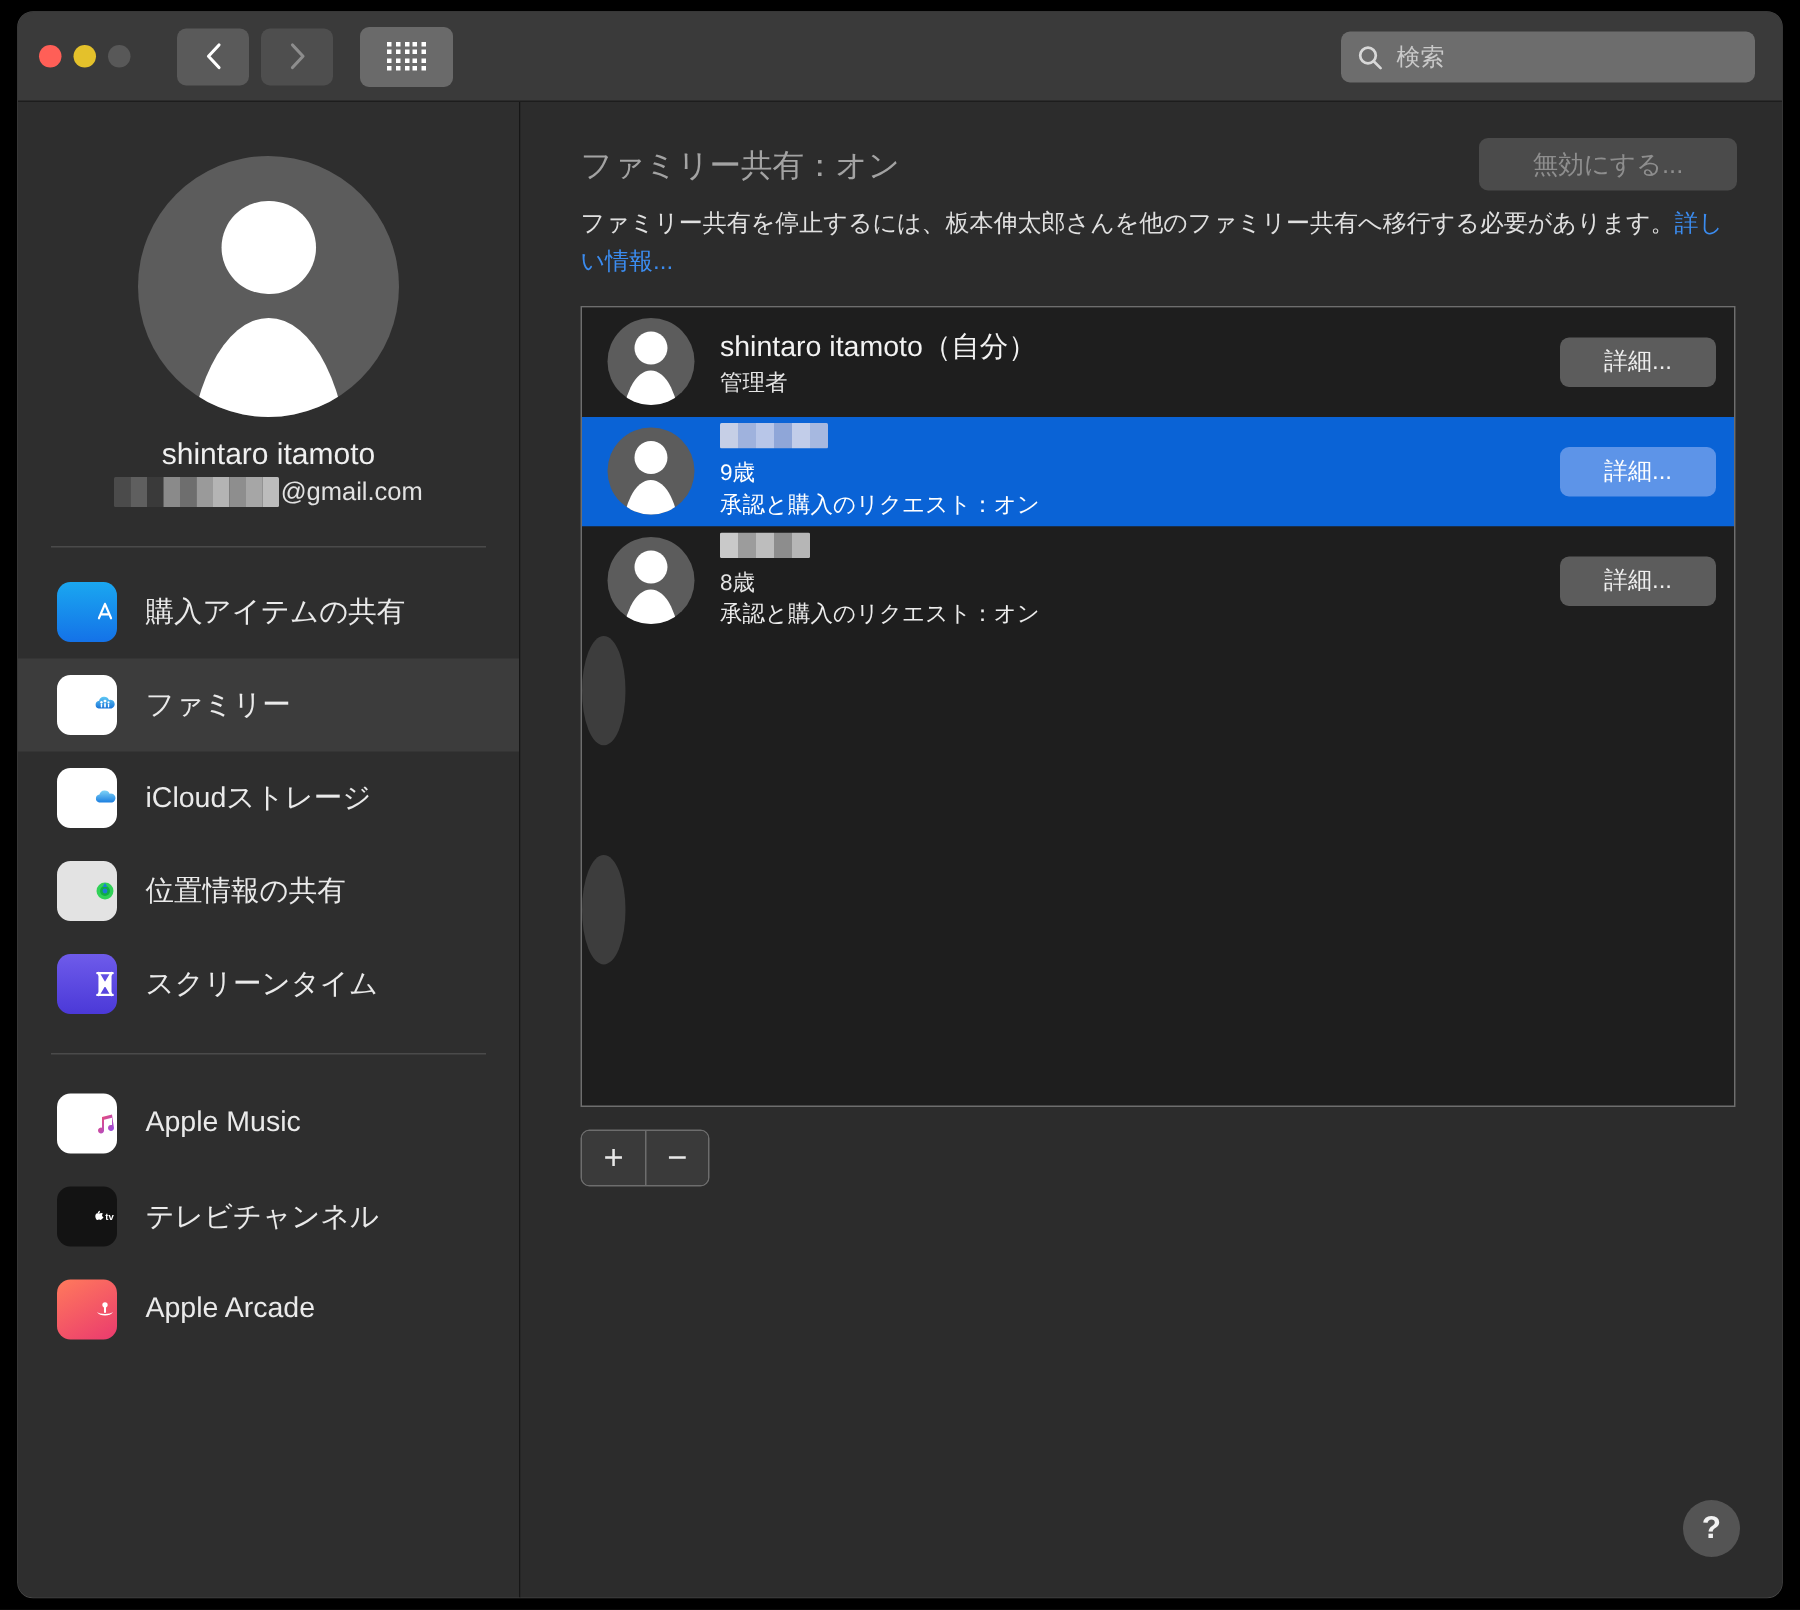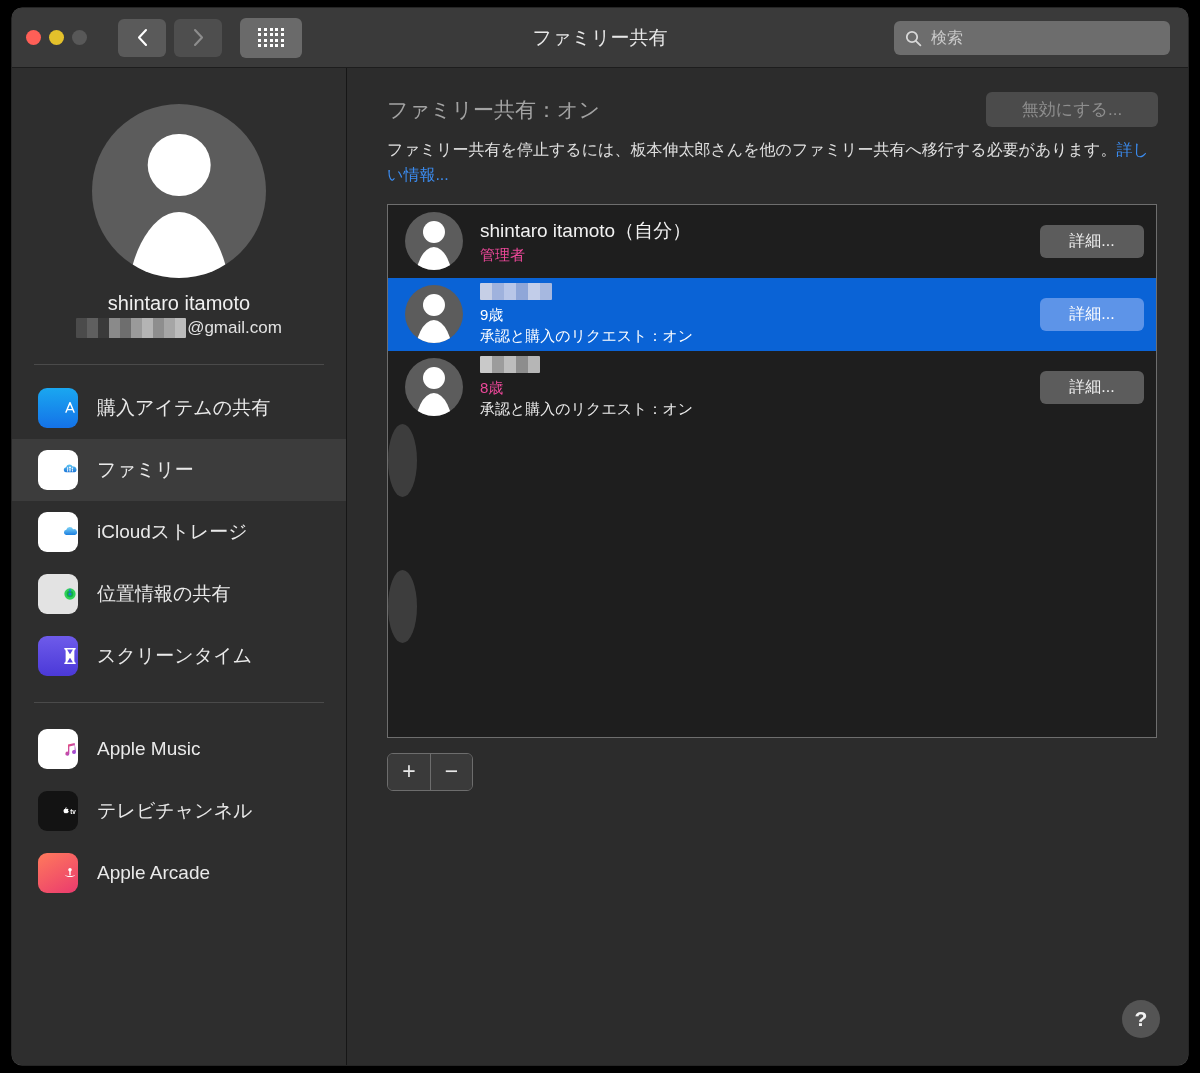--- a/index.html
+++ b/index.html
@@ -221,21 +221,21 @@
   }
   .avatar-sm .body-shape {
     position: absolute; left: 50%; top: 60%;
     transform: translateX(-50%);
     width: 66%; height: 66%;
     background: #fff;
     border-radius: 50% 50% 0 0 / 100% 100% 0 0;
   }
   .mrow-text { margin-left: 17px; flex: 1; }
   .mrow-name { font-size: 19px; color: #f2f2f2; }
-  .mrow-sub  { font-size: 15px; color: #ec4899; margin-top: 2px; }
+  .mrow-sub  { font-size: 15px; color: #e5e5e5; margin-top: 2px; }
   .mrow-sub2 { font-size: 15px; color: #ececec; margin-top: 2px; }
   .mrow.sel .mrow-sub, .mrow.sel .mrow-sub2 { color: #ffffff; }
 
   .detail-btn {
     width: 104px; height: 33px;
     background: #5c5c5c;
     border: none; border-radius: 6px;
     color: #f0f0f0; font-size: 16px;
     font-family: inherit;
   }
@@ -319,21 +319,20 @@
           <i></i>
           <i></i>
         <i></i>
           <i></i>
           <i></i>
           <i></i>
           <i></i>
       </span>
     </div>
 
-    <div class="wintitle">ファミリー共有</div>
 
     <div class="searchbox">
       <svg width="17" height="17" viewBox="0 0 17 17">
         <circle cx="7" cy="7" r="5.2" fill="none" stroke="#d8d8d8" stroke-width="1.8"></circle>
         <line x1="10.8" y1="10.8" x2="15.4" y2="15.4" stroke="#d8d8d8" stroke-width="1.8" stroke-linecap="round"></line>
       </svg>
       <span class="search-ph">検索</span>
     </div>
   </div>
 

